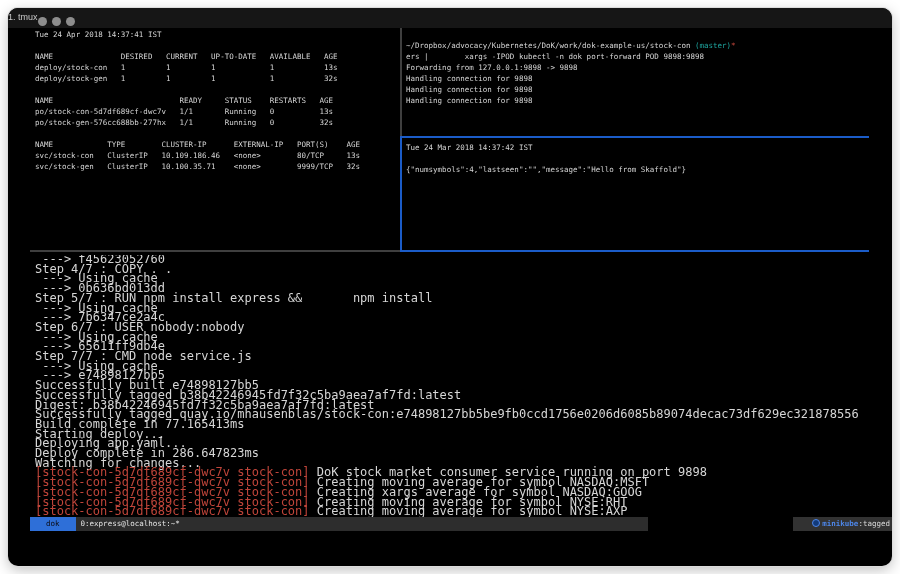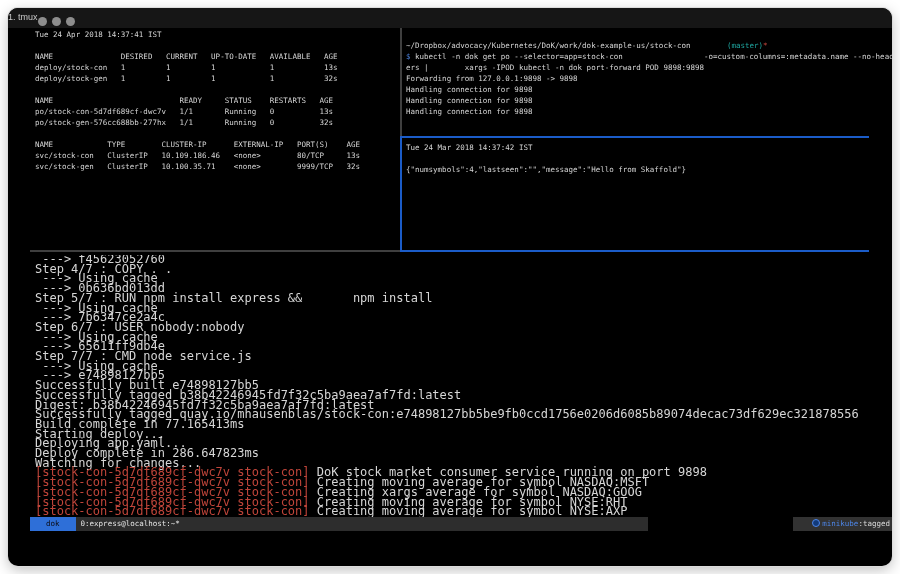--- a/index.html
+++ b/index.html
@@ -14,42 +14,42 @@
   .title{position:absolute;left:0;top:4px;width:100%;text-align:left;color:#c9c9c9;
          font-family:"Liberation Sans", sans-serif;font-size:9px;}
   pre{margin:0;padding:0;white-space:pre;}
   .pane{position:absolute;color:#d6d6d6;font-size:7.5px;line-height:11px;overflow:hidden;}
   .pane-topleft{left:27px;top:21px;width:364px;height:220px;}
   .pane-topright{left:398px;top:32px;width:488px;height:95px;}
   .pane-midright{left:398px;top:134px;width:470px;height:100px;}
   .pane-bottom{left:27px;top:247px;width:834px;height:262px;font-size:12px;line-height:9.7px;}
   .pane-bottom pre{line-height:9.7px;}
   .line{white-space:pre;}
-  .teal{color:#1fa8a2;margin-left:32px;}
+  .teal{color:#1fa8a2;}
   .red{color:#c0453a;}
   .blue{color:#4a7fd9;}
   .vdiv{position:absolute;width:2px;}
   .hdiv{position:absolute;height:2px;}
   .divgray{background:#3f3f3f;}
   .divblue{background:#1b5cc8;}
   .vdiv-top{left:392px;top:20px;height:108px;}
   .vdiv-active{left:392px;top:128px;height:116px;}
   .hdiv-mid{left:392px;top:128px;width:469px;}
   .hdiv-bottom-left{left:22px;top:242px;width:370px;}
   .hdiv-bottom-right{left:392px;top:242px;width:469px;}
   .statusbar-left{position:absolute;left:22px;top:509px;width:618px;height:14px;background:#2d2d2d;
                   color:#e6e6e6;font-size:7.5px;line-height:14px;white-space:pre;}
   .session-chip{display:inline-block;background:#2e6fd8;color:#0b0b14;padding:0 16px;height:14px;}
   .window-item{margin-left:5px;color:#e6e6e6;}
   .statusbar-right{position:absolute;left:785px;top:509px;width:100px;height:14px;background:#323232;
                    color:#dddddd;font-size:7.5px;line-height:14px;text-align:right;padding-right:3px;
                    box-sizing:border-box;}
   .k8s-icon{display:inline-block;width:6px;height:6px;border-radius:50%;border:1px solid #4d86e8;
             background:#123a7a;vertical-align:-1px;margin-right:2px;}
-  .ctx-blue{color:#4d86e8;}
+  .ctx-blue{color:#4d86e8;font-weight:bold;}
   .logline{white-space:pre;}
 </style>
 </head>
 <body>
 
 <div class="canvas">
   <div class="window">
 
     <div class="titlebar">
       <span class="tl tl1"></span>
@@ -67,21 +67,20 @@
 NAME                            READY     STATUS    RESTARTS   AGE
 po/stock-con-5d7df689cf-dwc7v   1/1       Running   0          13s
 po/stock-gen-576cc688bb-277hx   1/1       Running   0          32s
 
 NAME            TYPE        CLUSTER-IP      EXTERNAL-IP   PORT(S)    AGE
 svc/stock-con   ClusterIP   10.109.186.46   &lt;none&gt;        80/TCP     13s
 svc/stock-gen   ClusterIP   10.100.35.71    &lt;none&gt;        9999/TCP   32s</pre>
 
     <div class="pane pane-topright">
       <div class="line"><span>~/Dropbox/advocacy/Kubernetes/DoK/work/dok-example-us/stock-con </span><span class="teal">(master)</span><span class="red">*</span></div>
-      <div class="line"><span class="blue">$</span><span> kubectl -n dok get po --selector=app=stock-con                  -o=custom-columns=:metadata.name --no-head</span></div>
       <pre>ers |        xargs -IPOD kubectl -n dok port-forward POD 9898:9898
 Forwarding from 127.0.0.1:9898 -&gt; 9898
 Handling connection for 9898
 Handling connection for 9898
 Handling connection for 9898</pre>
     </div>
 
     <pre class="pane pane-midright">Tue 24 Mar 2018 14:37:42 IST
 
 {"numsymbols":4,"lastseen":"","message":"Hello from Skaffold"}</pre>

